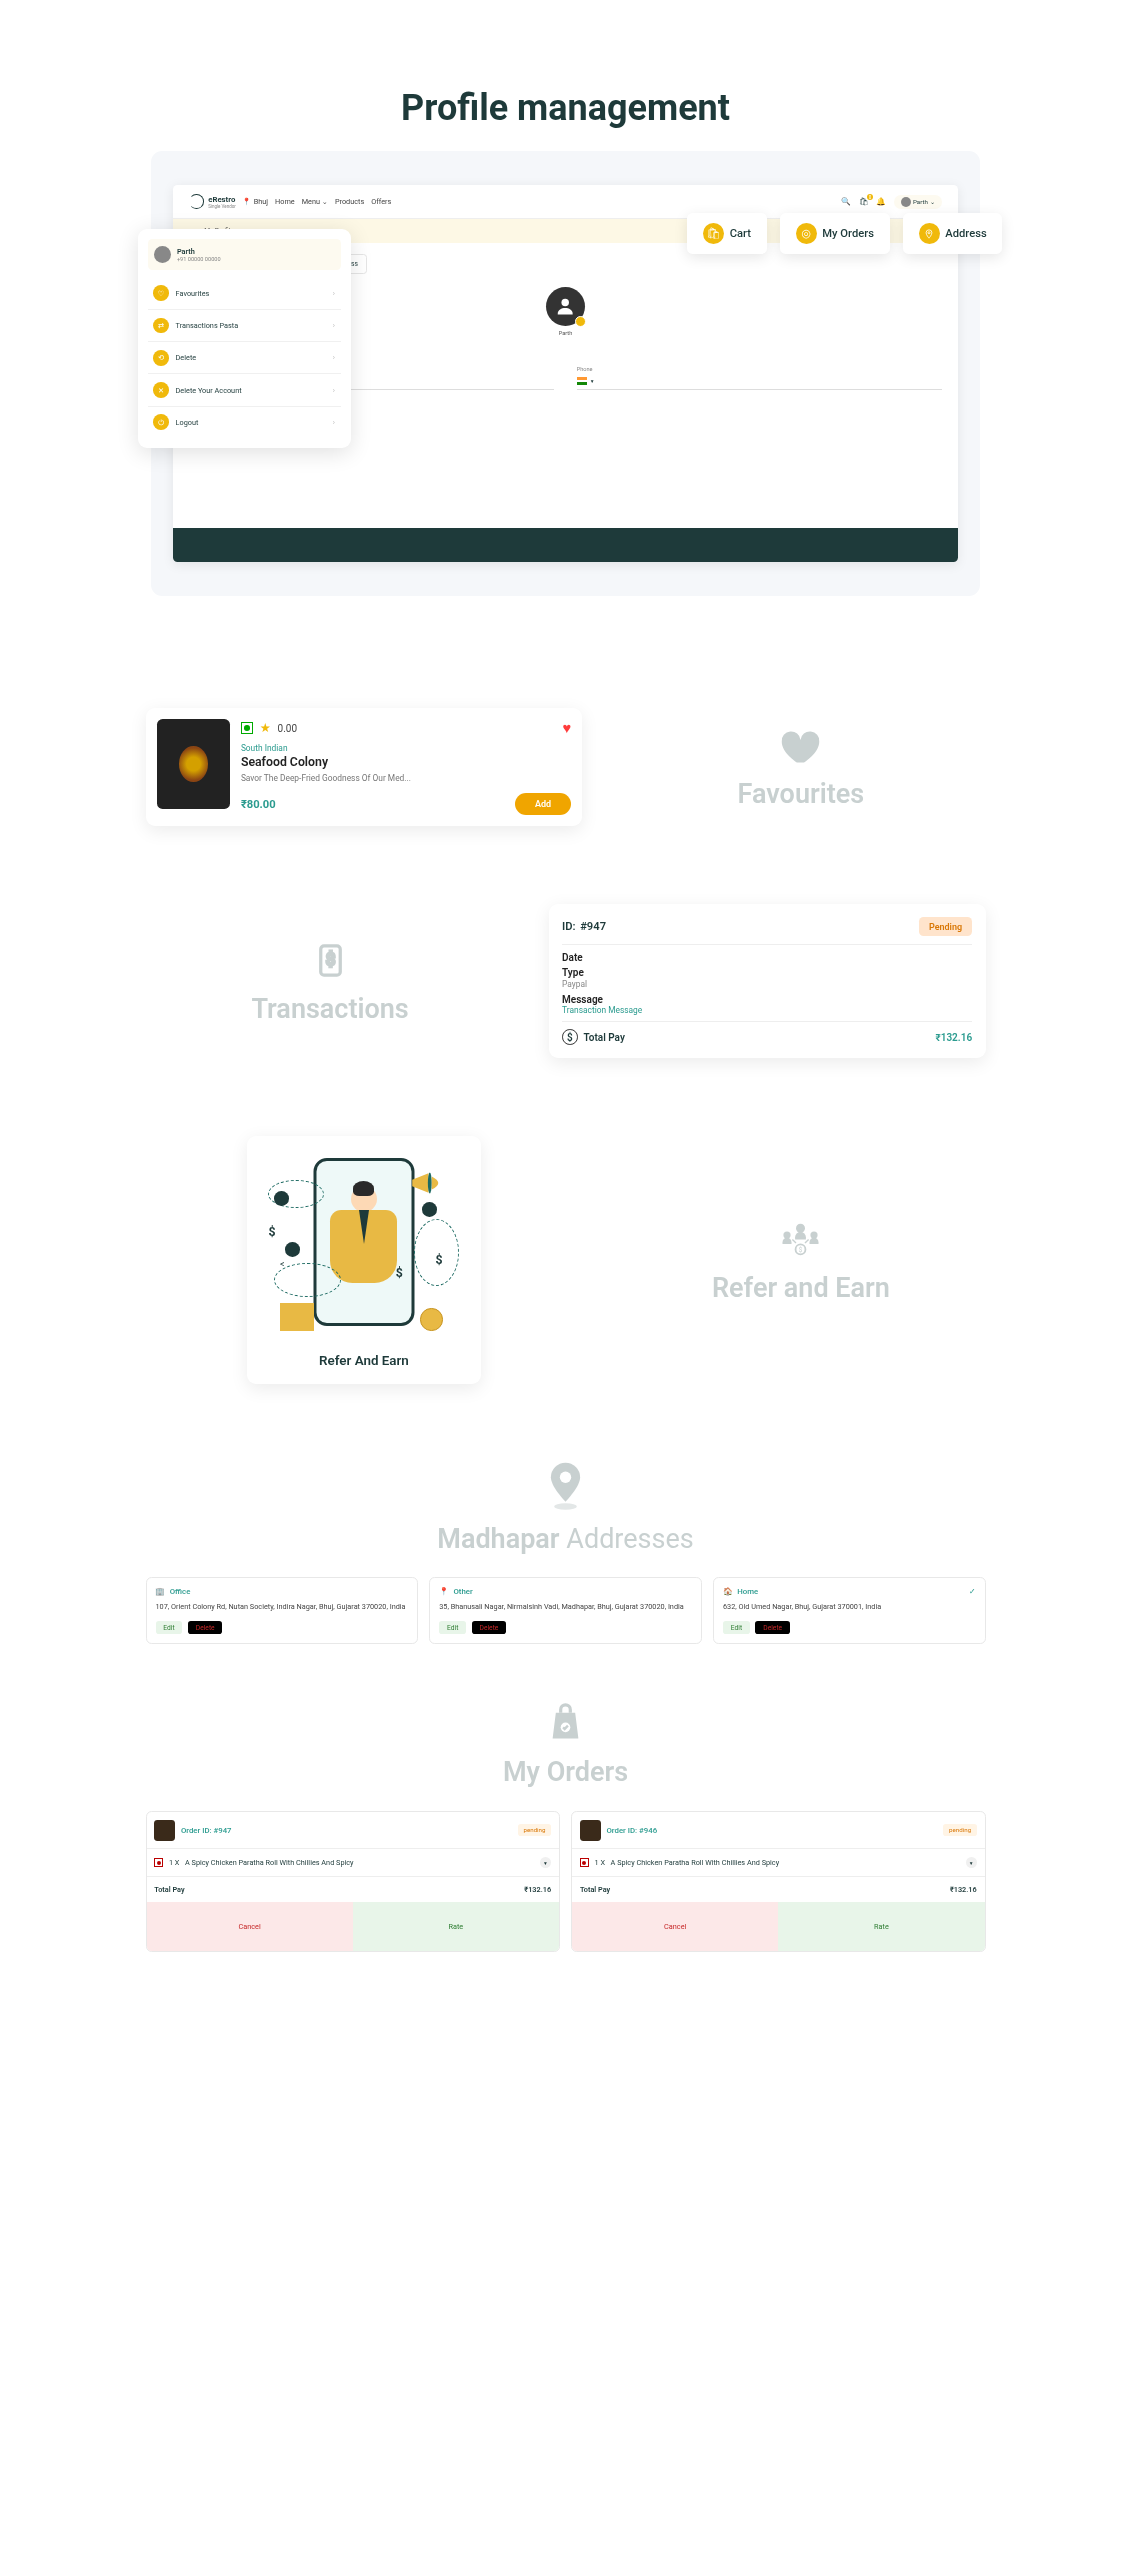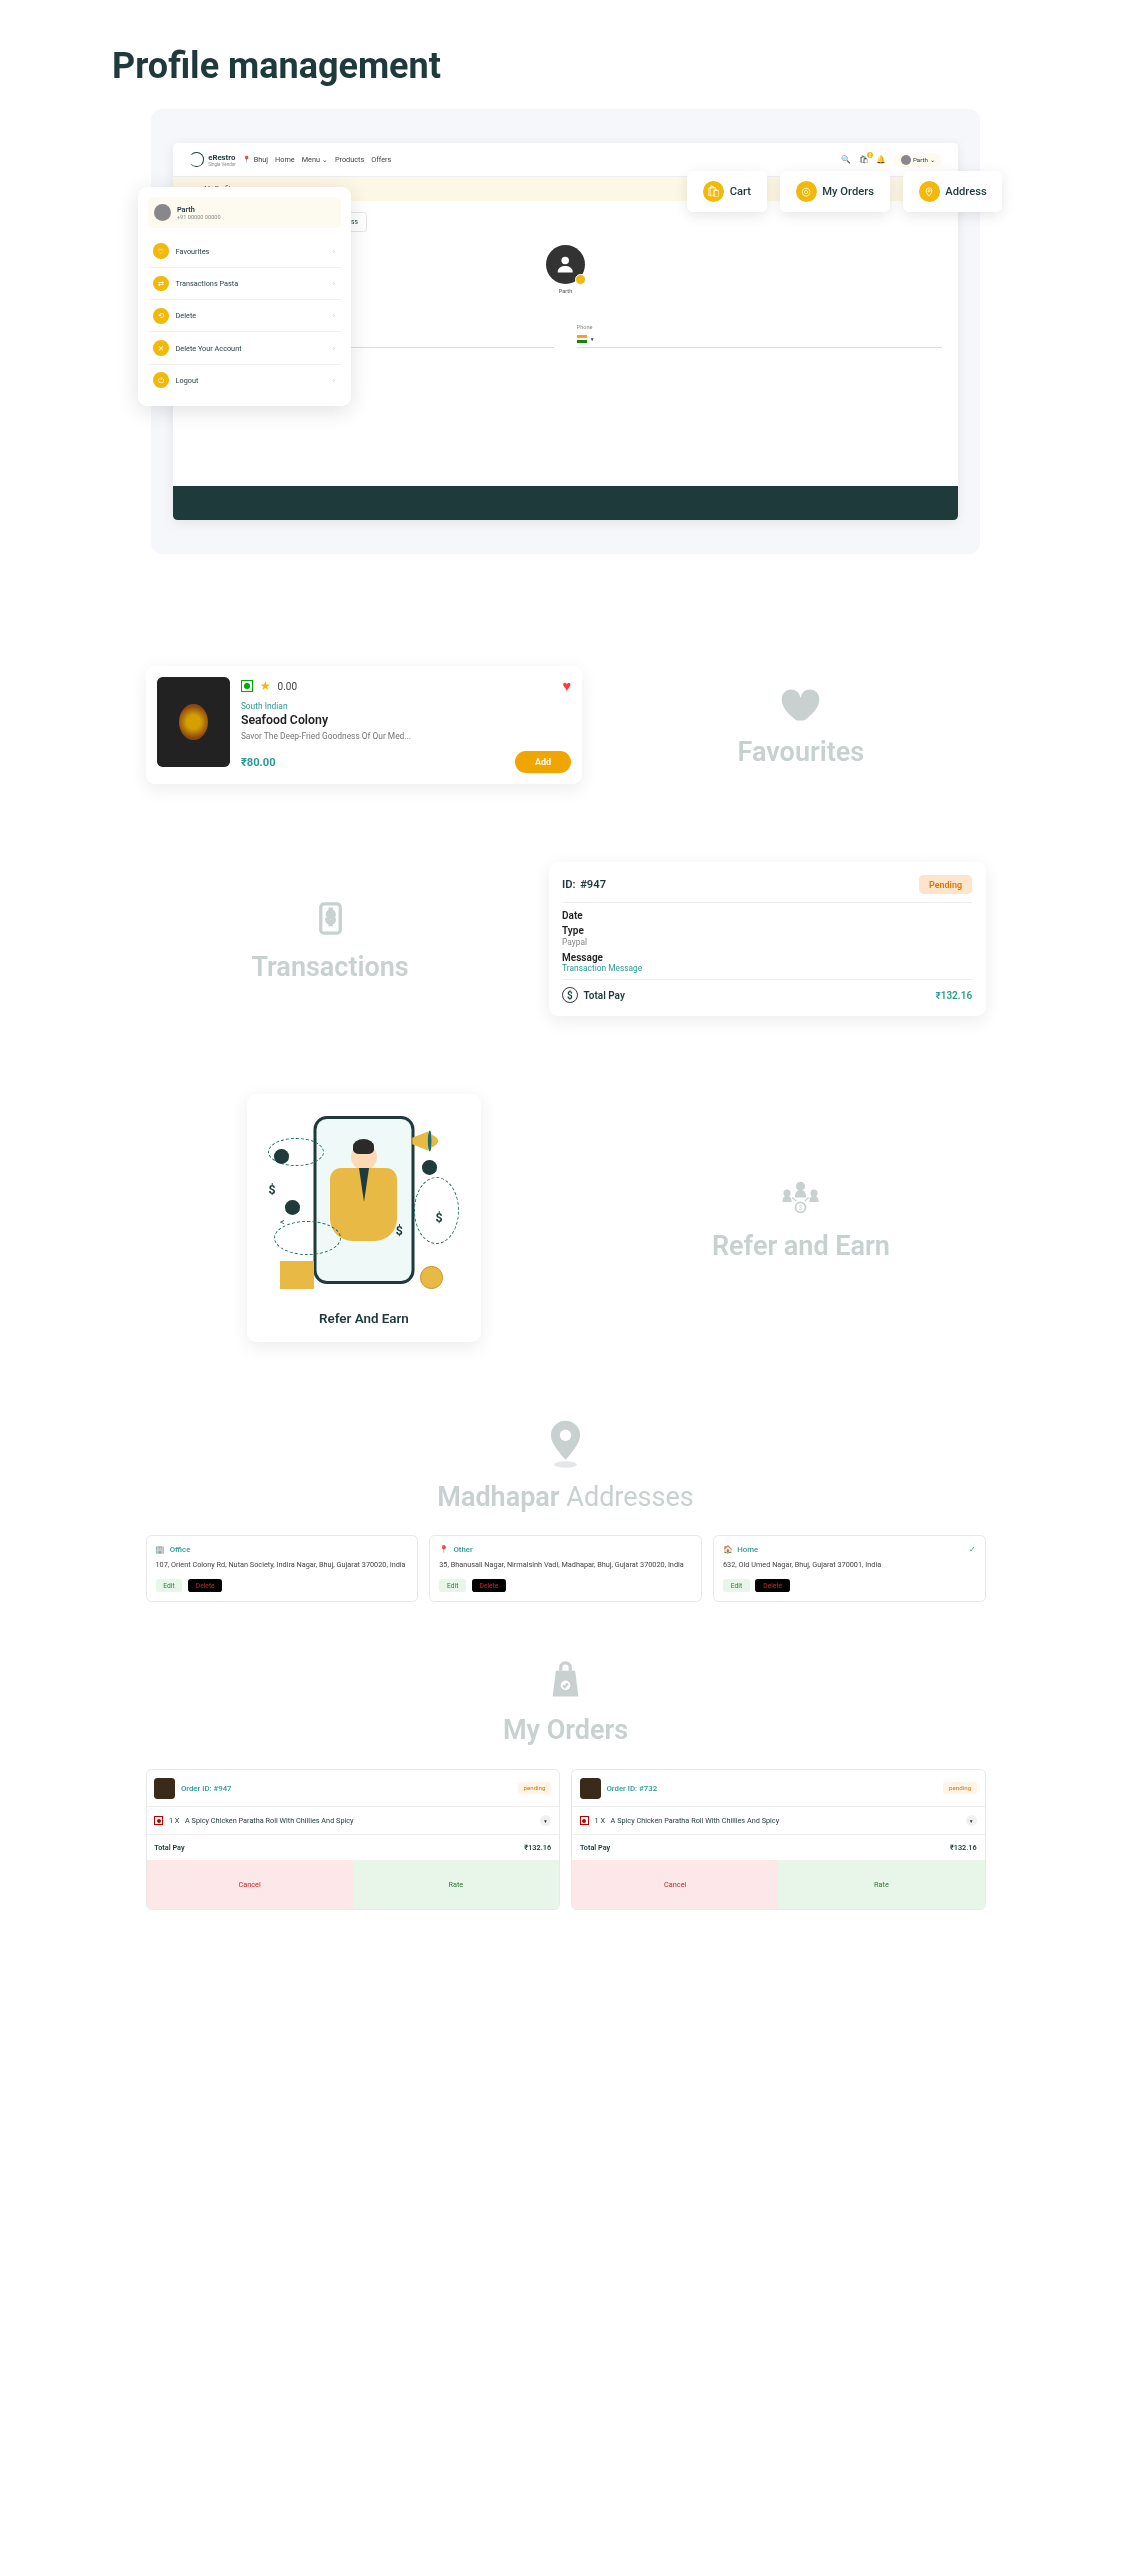--- a/index.html
+++ b/index.html
@@ -1,18 +1,18 @@
 <!DOCTYPE html>
 <html style="font-size:9px"><head>
 <meta charset="utf-8">
 <style>
 * { margin: 0; padding: 0; box-sizing: border-box; font-family: -apple-system, BlinkMacSystemFont, 'Segoe UI', Roboto, sans-serif; }
 body { background: #fff; color: #1e3a3a; width: 1131px; }
 .page { padding: 45px 112px; }
-.hero-title { font-size: 36px; font-weight: 700; text-align: left; color: #1e3a3a; margin-bottom: 22.4px; }
+.hero-title { font-size: 36px; font-weight: 700; text-align: center; color: #1e3a3a; margin-bottom: 22.4px; margin-top: 42px; }
 .hero-sub { font-size: 14px; text-align: center; color: #444; max-width: 896px; margin: 0 auto 67px; line-height: 1.5; }
 
 
 .profile-mockup { background: #f5f7fa; border-radius: 11.2px; padding: 34px 22.4px; margin: 0 auto 112px; max-width: 829px; position: relative; }
 .mockup-inner { background: #fff; border-radius: 4.5px; box-shadow: 0 2.2px 11.2px rgba(0,0,0,0.08); }
 .topbar { display: flex; align-items: center; padding: 9px 15.7px; font-size: 7.8px; gap: 7px; border-bottom: 0.6px solid #eee; }
 .logo-group { display: flex; align-items: center; gap: 4.5px; }
 .logo-swirl { width: 14.6px; height: 14.6px; border: 1.4px solid #1e3a3a; border-radius: 50%; border-left-color: transparent; }
 .logo-text small { display: block; font-size: 4.5px; color: #888; }
 .nav-item { color: #444; font-size: 7.3px; }
@@ -497,21 +497,21 @@
           <span class="order-total-val">₹132.16</span>
         </div>
         <div class="order-foot">
           <button class="btn-cancel">Cancel</button>
           <button class="btn-rate">Rate</button>
         </div>
       </div>
       <div class="order-card">
         <div class="order-head">
           <div class="order-thumb"></div>
-          <span class="order-id">Order ID: #732</span>
+          <span class="order-id">Order ID: #946</span>
           <span class="order-pending">pending</span>
         </div>
         <div class="order-item">
           <span class="nonveg"></span>
           <span>1 X</span>
           <span class="order-item-name">A Spicy Chicken Paratha Roll With Chillies And Spicy</span>
           <span class="order-down">▾</span>
         </div>
         <div class="order-total">
           <span>Total Pay</span>

